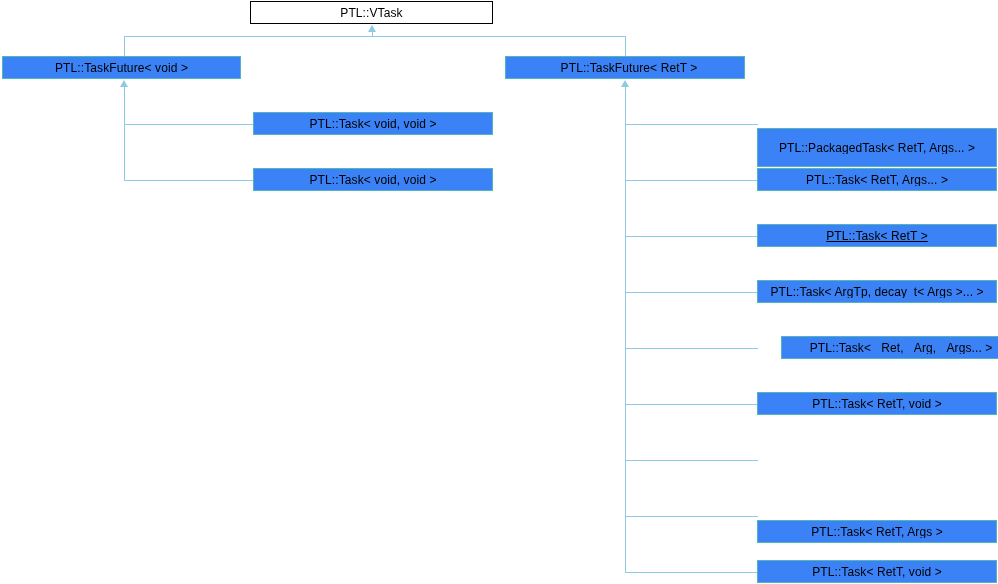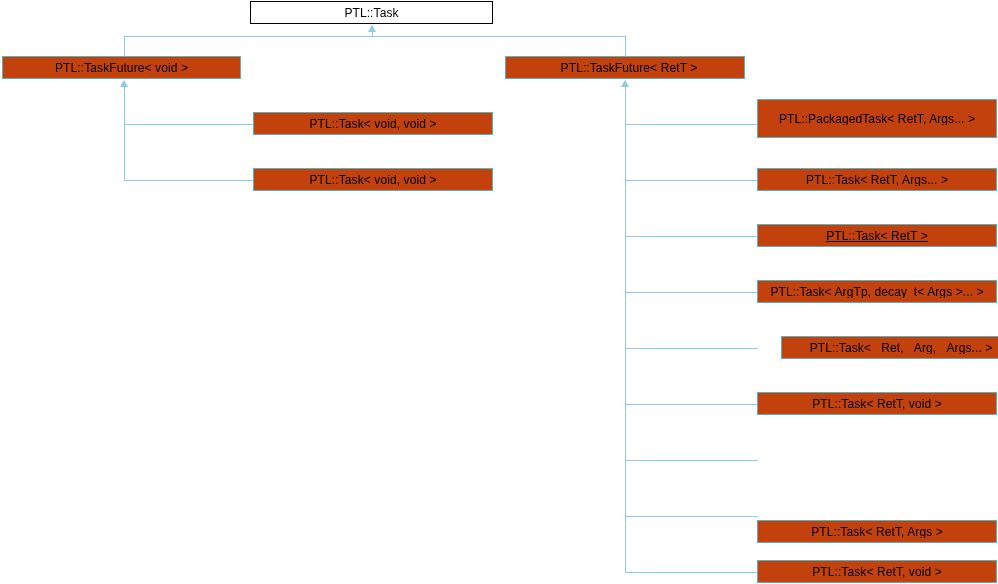--- a/index.html
+++ b/index.html
@@ -12,21 +12,21 @@
     width: 998px;
     height: 584px;
     background: #ffffff;
     overflow: hidden;
     font-family: "Liberation Sans", sans-serif;
   }
   .node {
     position: absolute;
     box-sizing: border-box;
     border: 1px solid #52b4bd;
-    background: #c2410c;
+    background: #3b82f6;
     color: #000000;
     font-size: 12px;
     line-height: 1;
     display: flex;
     align-items: center;
     justify-content: center;
     text-align: center;
     white-space: nowrap;
     letter-spacing: 0.1px;
   }
@@ -53,21 +53,21 @@
     border-right: 4px solid transparent;
     border-bottom: 7px solid #8ecae4;
   }
 </style>
 </head>
 <body>
 
 <div id="diagram">
 
   <div class="node root" style="left:250px; top:1px; width:243px; height:23px;">
-    <span class="label">PTL::Task</span>
+    <span class="label">PTL::VTask</span>
   </div>
 
   <div class="arrow" style="left:368px; top:25px;"></div>
   <div class="edge v" style="left:372px; top:31px; height:6px;"></div>
   <div class="edge h" style="left:124px; top:36px; width:502px;"></div>
   <div class="edge v" style="left:124px; top:36px; height:20px;"></div>
   <div class="edge v" style="left:625px; top:36px; height:20px;"></div>
 
   <div class="node" style="left:2px; top:56px; width:239px; height:23px;">
     <span class="label">PTL::TaskFuture&lt; void &gt;</span>
@@ -95,21 +95,21 @@
   <div class="edge h" style="left:625px; top:124px; width:133px;"></div>
   <div class="edge h" style="left:625px; top:180px; width:133px;"></div>
   <div class="edge h" style="left:625px; top:236px; width:133px;"></div>
   <div class="edge h" style="left:625px; top:292px; width:133px;"></div>
   <div class="edge h" style="left:625px; top:348px; width:133px;"></div>
   <div class="edge h" style="left:625px; top:404px; width:133px;"></div>
   <div class="edge h" style="left:625px; top:460px; width:133px;"></div>
   <div class="edge h" style="left:625px; top:516px; width:133px;"></div>
   <div class="edge h" style="left:625px; top:572px; width:133px;"></div>
 
-  <div class="node" style="left:757px; top:99px; width:240px; height:39px;">
+  <div class="node" style="left:757px; top:128px; width:240px; height:39px;">
     <span class="label">PTL::PackagedTask&lt; RetT, Args... &gt;</span>
   </div>
   <div class="node" style="left:757px; top:168px; width:240px; height:23px;">
     <span class="label">PTL::Task&lt; RetT, Args... &gt;</span>
   </div>
   <div class="node" style="left:757px; top:224px; width:240px; height:23px;text-decoration:underline;">
     <span class="label">PTL::Task&lt; RetT &gt;</span>
   </div>
   <div class="node" style="left:757px; top:280px; width:240px; height:23px;">
     <span class="label">PTL::Task&lt; ArgTp, decay_t&lt; Args &gt;... &gt;</span>

